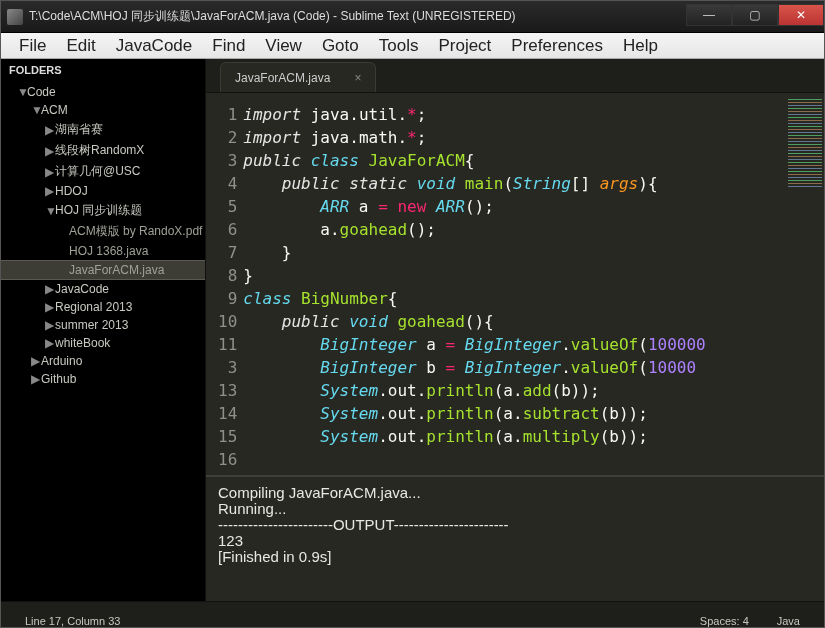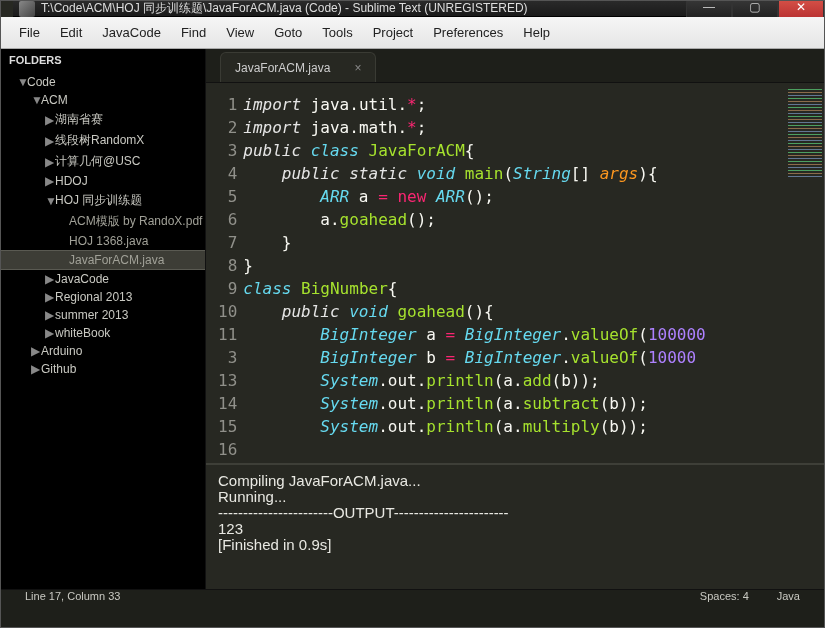--- a/index.html
+++ b/index.html
@@ -9,56 +9,55 @@
   background: #272822;
   color: #f8f8f2;
   width: 825px;
   height: 628px;
   overflow: hidden;
   display: flex;
   flex-direction: column;
   border: 1px solid #555;
 }
 .titlebar {
-  height: 16px;
+  height: 32px;
   background: linear-gradient(#2a2a2a, #1a1a1a);
   display: flex;
   align-items: center;
   padding-left: 6px;
   color: #ddd;
   font-size: 12px;
   border-bottom: 1px solid #000;
-  margin-left: 12px;
 }
 .titlebar-icon {
   width: 16px; height: 16px;
   background: linear-gradient(135deg,#888,#444);
   border-radius: 2px;
   margin-right: 6px;
 }
 .titlebar-title { flex: 1; }
 .win-controls { display: flex; }
 .win-btn {
   width: 46px; height: 22px;
   display: flex; align-items: center; justify-content: center;
   color: #ccc; font-size: 12px;
   margin-top: -4px;
   border: 1px solid #333;
   background: linear-gradient(#3a3a3a,#222);
 }
 .win-btn.close { background: linear-gradient(#d9554a,#b33); color:#fff; }
 .menubar {
-  height: 32px;
+  height: 26px;
   background: linear-gradient(#f5f5f5,#e6e6e6);
   border-bottom: 1px solid #aaa;
   display: flex;
   align-items: center;
   padding: 0 8px;
   color: #222;
-  font-size: 13px;
+  font-size: 17px;
 }
 .menu-item { padding: 2px 10px; cursor: default; }
 .app-body {
   flex: 1;
   display: flex;
   min-height: 0;
 }
 .sidebar {
   width: 205px;
   background: #000000;
@@ -169,25 +168,25 @@
   background: #272822;
   border-top: 2px solid #3e3f38;
   padding: 8px 12px;
   font-family: Liberation Sans, sans-serif;
   font-size: 15px;
   color: #e8e8e2;
   line-height: 16px;
   white-space: pre;
 }
 .statusbar {
-  height: 38px;
+  height: 26px;
   background: #1e1f1a;
   border-top: 1px solid #111;
   display: flex;
-  align-items: flex-start;
+  align-items: flex-end;
   padding: 0 10px;
   font-size: 11px;
   color: #c9c9c2;
 }
 .statusbar .spacer { flex: 1; }
 .statusbar .cell { padding: 0 14px; }
 
 
 .kw  { color: #e5e5e5; font-style: italic; }  
 .st  { color: #66d9ef; font-style: italic; }  

